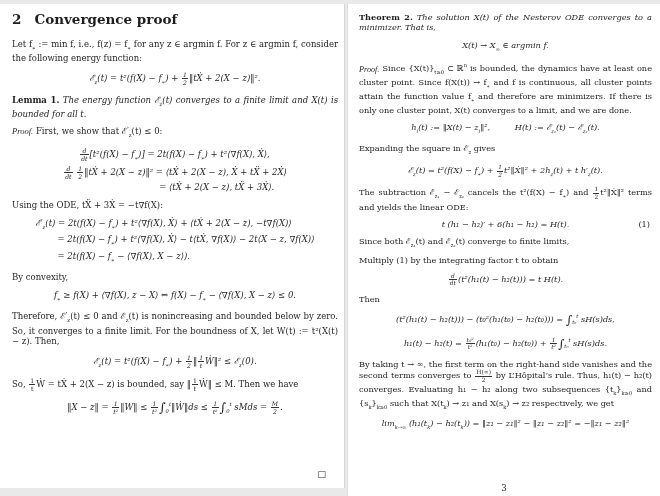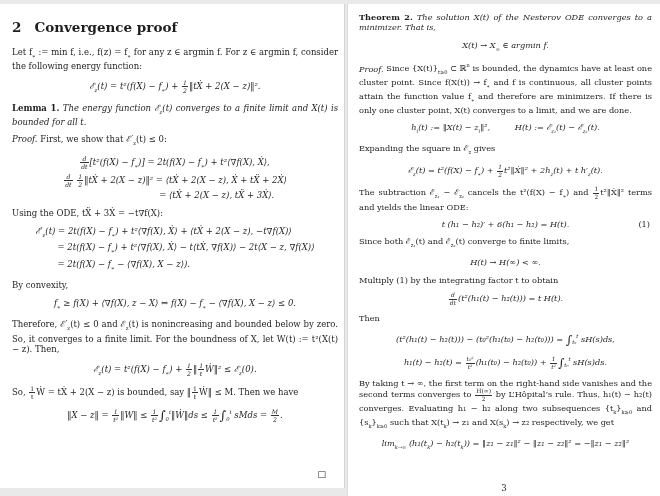--- a/index.html
+++ b/index.html
@@ -15,28 +15,28 @@
     border-right:1px solid #d4d4d4;
     padding:2px 6px 0 12px;
     font-size:8.5px;line-height:10.7px;
   }
   .page-right{
     left:347px;top:4px;width:313px;height:492px;
     border-left:1px solid #dcdcdc;
     padding:3px 8px 0 11px;
     font-size:8.2px;line-height:10.3px;
   }
-  .sec-heading{font-size:13.5px;line-height:15px;font-weight:bold;margin:14px 0 12px 0;}
+  .sec-heading{font-size:13.5px;line-height:15px;font-weight:bold;margin:6px 0 12px 0;}
   .sec-num{margin-right:13px;}
   p.body{margin:6px 0;text-align:justify;}
   .page-right p.body{margin:5px 0;}
   .indent{text-indent:13px;}
   .it{font-style:italic;}
   .lbl{font-weight:bold;font-style:normal;}
-  .plbl{font-style:italic;}
+  .plbl{font-style:italic;font-family:Liberation Serif, serif;}
   .eq{text-align:center;margin:7px 0;font-style:italic;}
   .align{margin:7px auto;font-style:italic;width:max-content;max-width:100%;}
   .align .ln{text-align:left;margin:2px 0;}
   .pl16{padding-left:16px;}
   .pl22{padding-left:22px;}
   .pl96{padding-left:96px;}
   sub,sup{font-size:0.62em;}
   .fr{display:inline-flex;flex-direction:column;text-align:center;vertical-align:middle;
       font-size:0.72em;line-height:1.15;padding:0 1px;}
   .fr span{padding:0 1px;}
@@ -164,21 +164,20 @@
         <span>2</span>
       </span>t²‖Ẋ‖² terms and yields the linear ODE:</p>
 
   <div class="eq rel">
     <span>t (h₁ − h₂)′ + 6(h₁ − h₂) = H(t).</span>
     <span class="tag">(1)</span>
   </div>
 
   <p class="body">Since both ℰ<sub>z₁</sub>(t) and ℰ<sub>z₂</sub>(t) converge to finite limits,</p>
 
-  <div class="eq">H(t) → H(∞) &lt; ∞.</div>
 
   <p class="body">Multiply (1) by the integrating factor t to obtain</p>
 
   <div class="eq"><span class="fr">
         <span>d</span>
         <span>dt</span>
       </span>(t²(h₁(t) − h₂(t))) = t H(t).</div>
 
   <p class="body">Then</p>
 

